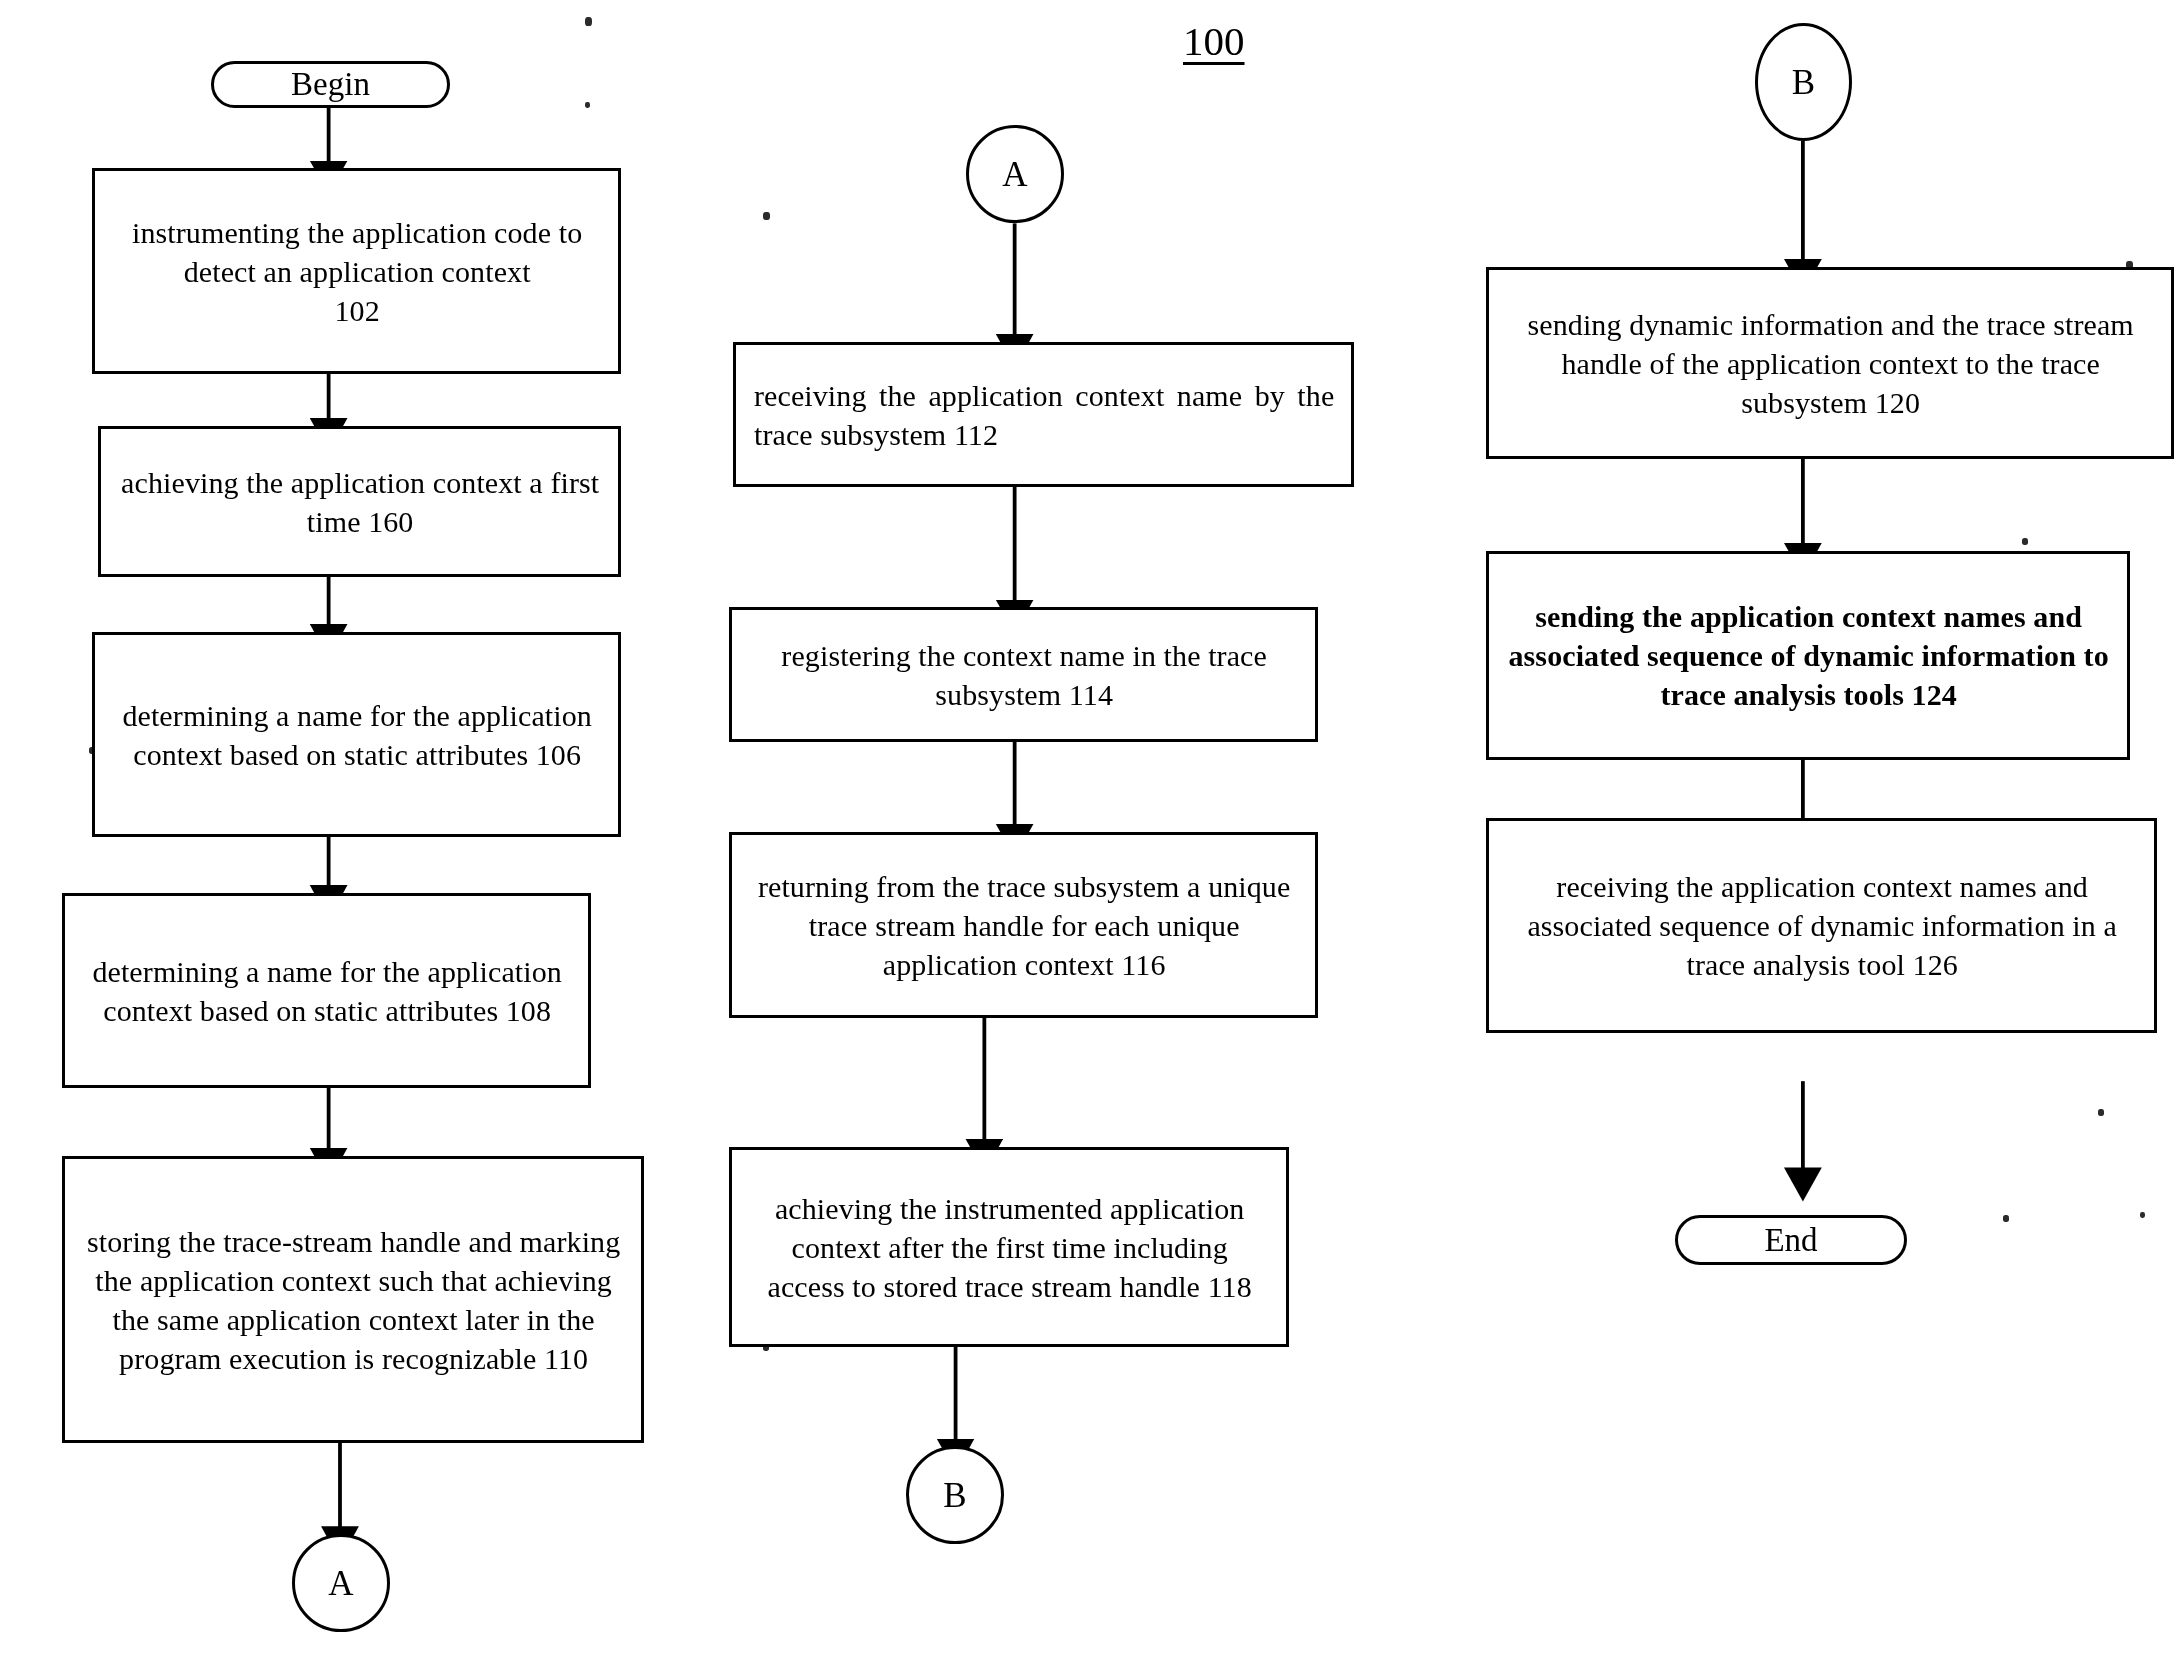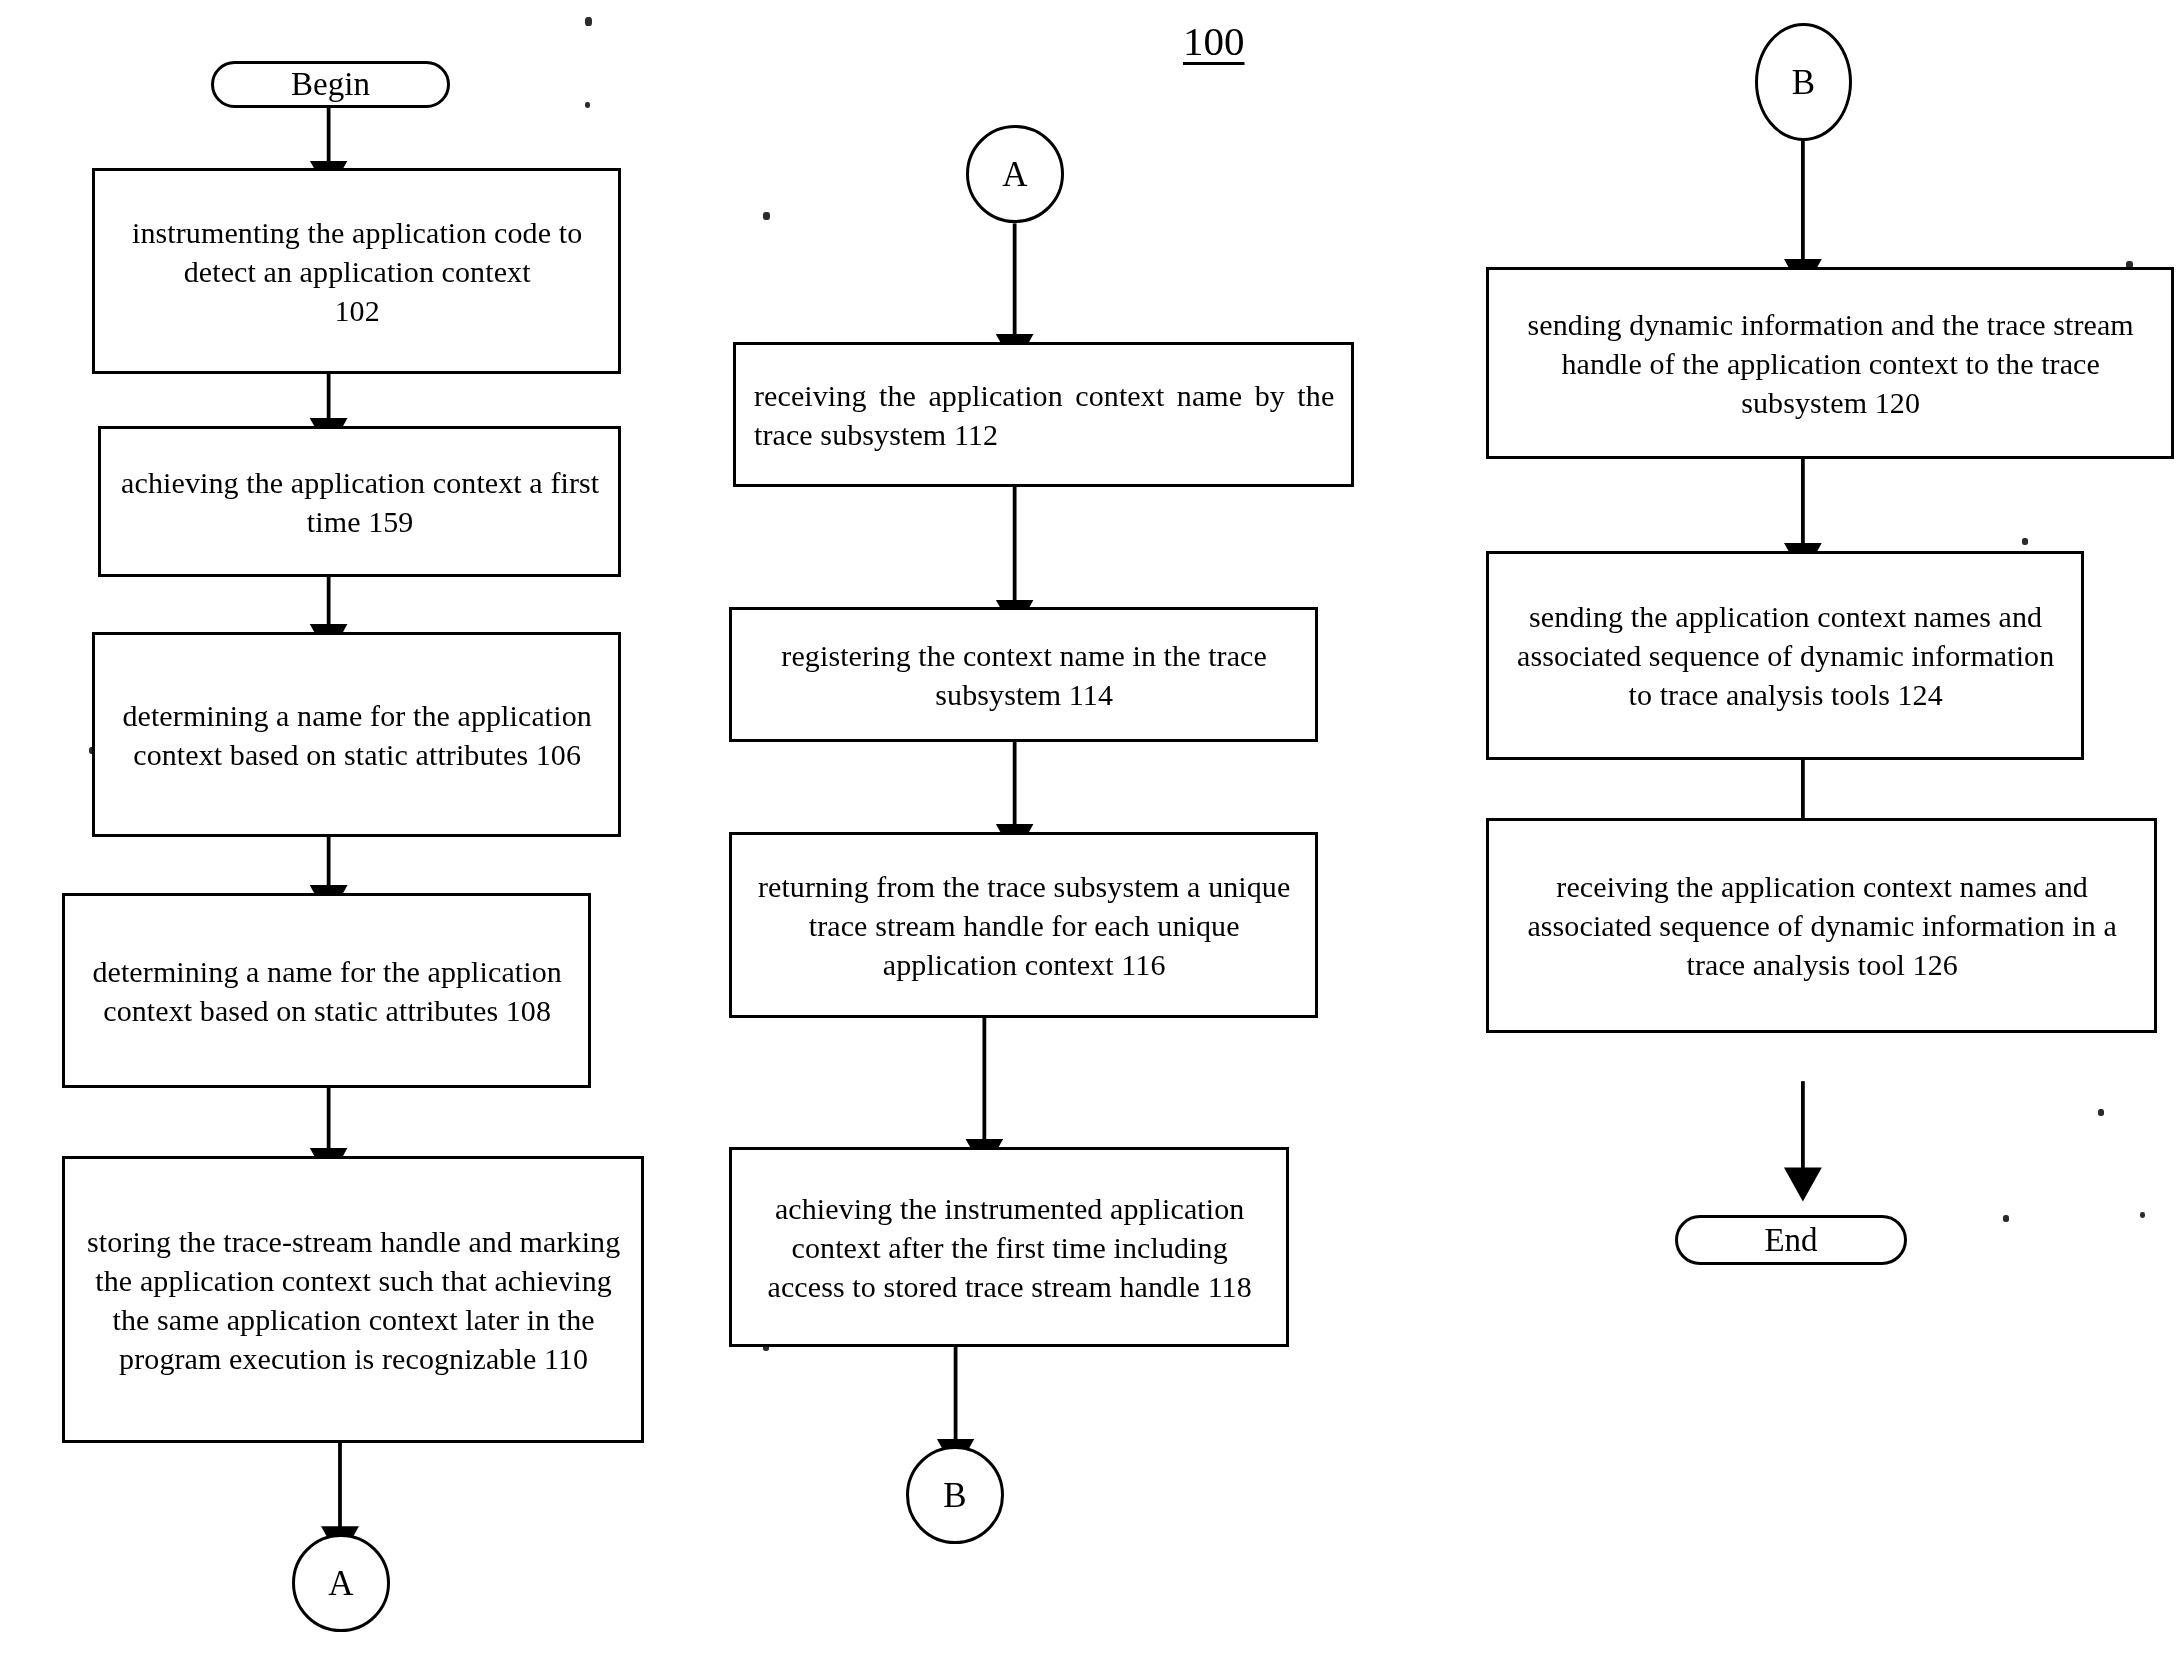--- a/index.html
+++ b/index.html
@@ -149,21 +149,21 @@
   <div class="node terminator" style="left:211px; top:21px; width:239px; height:47px;">
     <span class="txt">Begin</span>
   </div>
 
   <div class="node proc align-left" style="left:92px; top:168px; width:529px; height:206px;">
     <span class="txt">instrumenting the application code to detect an application context
 102</span>
   </div>
 
   <div class="node proc align-center" style="left:98px; top:426px; width:523px; height:151px;">
-    <span class="txt">achieving the application context a first time 159</span>
+    <span class="txt">achieving the application context a first time 160</span>
   </div>
 
   <div class="node proc align-center" style="left:92px; top:632px; width:529px; height:205px;">
     <span class="txt">determining a name for the application context based on static attributes 106</span>
   </div>
 
   <div class="node proc align-center" style="left:62px; top:893px; width:529px; height:195px;">
     <span class="txt">determining a name for the application context based on static attributes 108</span>
   </div>
 
@@ -200,21 +200,21 @@
   </div>
 
   <div class="node connector" style="left:1755px; top:23px; width:97px; height:118px;">
     <span class="txt">B</span>
   </div>
 
   <div class="node proc align-left" style="left:1486px; top:267px; width:688px; height:192px;">
     <span class="txt">sending dynamic information and the trace stream handle of the application context to the trace subsystem 120</span>
   </div>
 
-  <div class="node proc align-left" style="left:1486px; top:551px; width:598px; height:209px;">
+  <div class="node proc align-left" style="left:1486px; top:551px; width:644px; height:209px;font-weight:bold;">
     <span class="txt">sending the application context names and associated sequence of dynamic information to trace analysis tools 124</span>
   </div>
 
   <div class="node proc align-left" style="left:1486px; top:818px; width:671px; height:215px;">
     <span class="txt">receiving the application context names and associated sequence of dynamic information in a trace analysis tool 126</span>
   </div>
 
   <div class="node terminator" style="left:1675px; top:1175px; width:232px; height:50px;">
     <span class="txt">End</span>
   </div>

